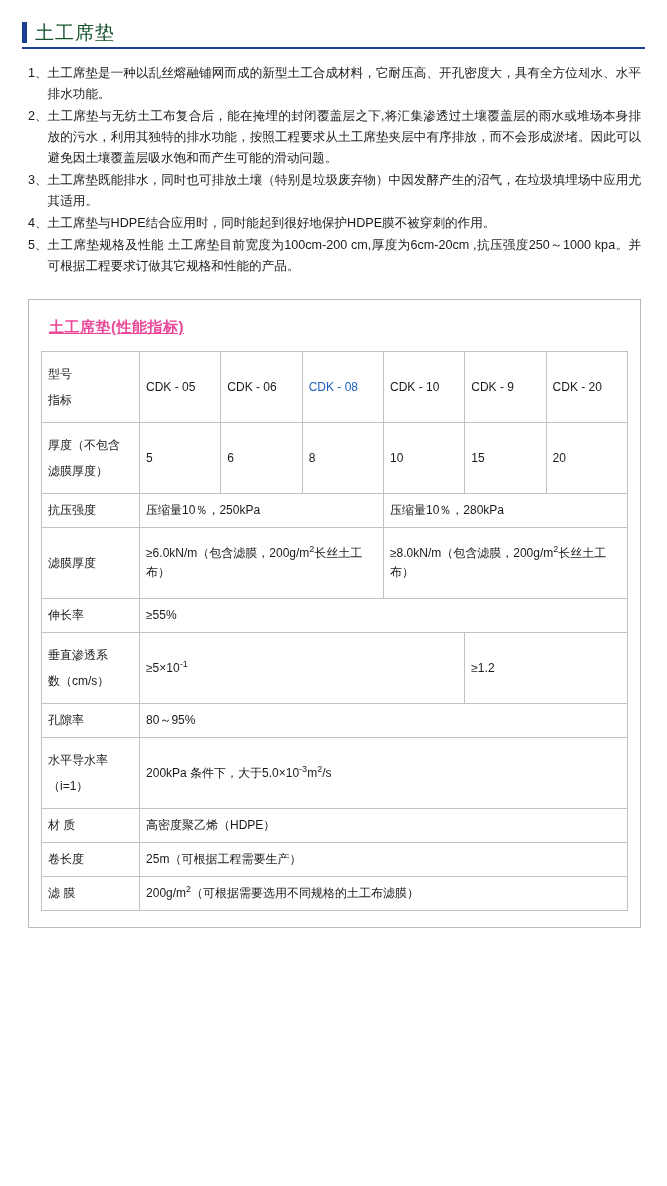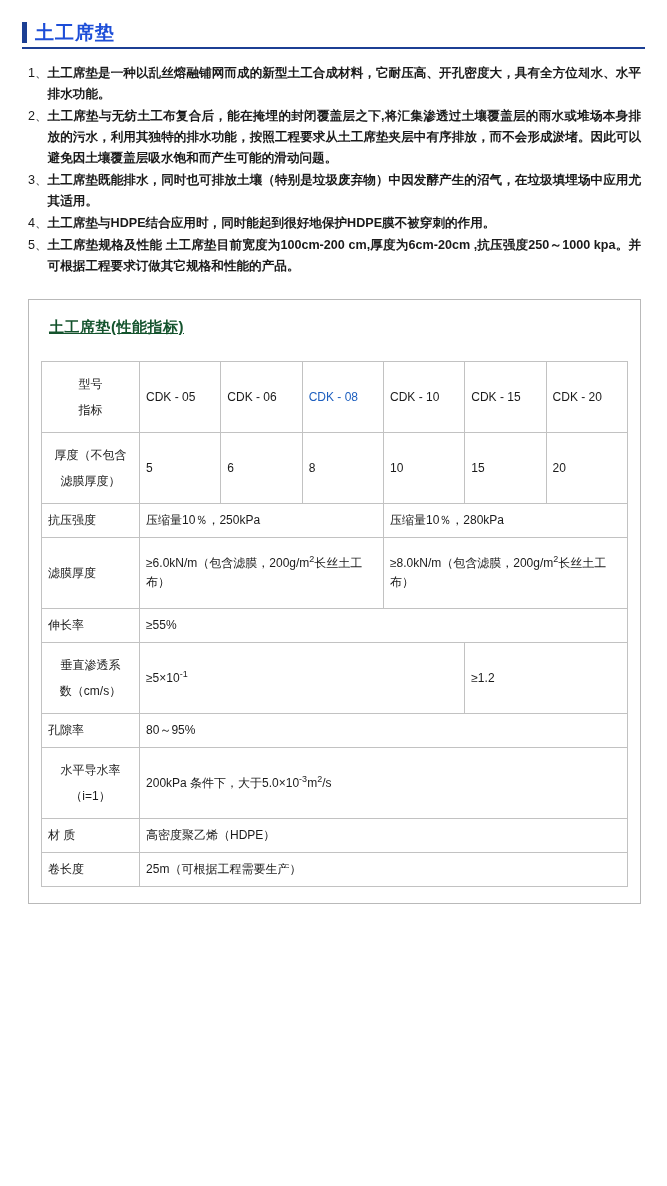--- a/index.html
+++ b/index.html
@@ -30,22 +30,22 @@
     margin: 0 0 4px 4px;
   }
   .title-bar {
     width: 5px;
     height: 21px;
     background: #1c3f94;
     display: block;
   }
   .title-text {
     font-size: 19px;
-    font-weight: bold;
-    color: #1d4ed8;
+    font-weight: normal;
+    color: #14532d;
     letter-spacing: 1px;
     line-height: 21px;
   }
   .title-underline {
     height: 2px;
     background: #1c3f94;
     margin: 3px 4px 14px 4px;
   }
 
   
@@ -59,37 +59,36 @@
     color: #1a1a1a;
     margin-bottom: 1px;
   }
   .intro-num {
     flex: 0 0 auto;
     white-space: nowrap;
   }
   .intro-text {
     flex: 1 1 auto;
     text-align: justify;
-    font-weight: bold;
   }
 
   
   .spec-box {
     margin: 22px 8px 0 10px;
     border: 1px solid #b9b9b9;
     background: #ffffff;
     padding: 14px 12px 16px 12px;
     box-sizing: border-box;
   }
   .spec-title {
     font-size: 15px;
     font-weight: bold;
-    color: #14532d;
+    color: #ec4899;
     text-decoration: underline;
-    margin: 4px 0 24px 8px;
+    margin: 4px 0 14px 8px;
     letter-spacing: 0.5px;
   }
   table.spec {
     width: 100%;
     border-collapse: collapse;
     table-layout: fixed;
     font-size: 12px;
     color: #1a1a1a;
   }
   table.spec td {
@@ -99,21 +98,20 @@
     line-height: 19px;
     word-break: break-all;
   }
   td.lbl {
     width: 88px;
     padding-left: 7px;
   }
   td.lbl .ln {
     display: block;
     line-height: 26px;
-    text-align: center;
   }
   .hl-blue {
     color: #1d5fbf;
     margin-left: 20px;
   }
   sup, .sup {
     font-size: 9px;
     vertical-align: super;
     line-height: 0;
   }
@@ -172,21 +170,21 @@
 
         <tr>
           <td class="lbl tall2">
             <span class="ln">型号</span>
             <span class="ln">指标</span>
           </td>
           <td>CDK - 05</td>
           <td>CDK - 06</td>
           <td class="hl-blue">CDK - 08</td>
           <td>CDK - 10</td>
-          <td>CDK - 15</td>
+          <td>CDK - 9</td>
           <td>CDK - 20</td>
         </tr>
 
         <tr>
           <td class="lbl tall2">
             <span class="ln">厚度（不包含</span>
             <span class="ln">滤膜厚度）</span>
           </td>
           <td>5</td>
           <td>6</td>
@@ -245,16 +243,22 @@
           <td class="lbl">材 质</td>
           <td colspan="6">高密度聚乙烯（HDPE）</td>
         </tr>
 
 
         <tr>
           <td class="lbl">卷长度</td>
           <td colspan="6">25m（可根据工程需要生产）</td>
         </tr>
 
+        <tr>
+          <td class="lbl">滤 膜</td>
+          <td colspan="6">
+            200g/m<span class="sup">2</span>（可根据需要选用不同规格的土工布滤膜）
+          </td>
+        </tr>
       </tbody>
     </table>
   </div>
 </div>
 
 </body></html>

